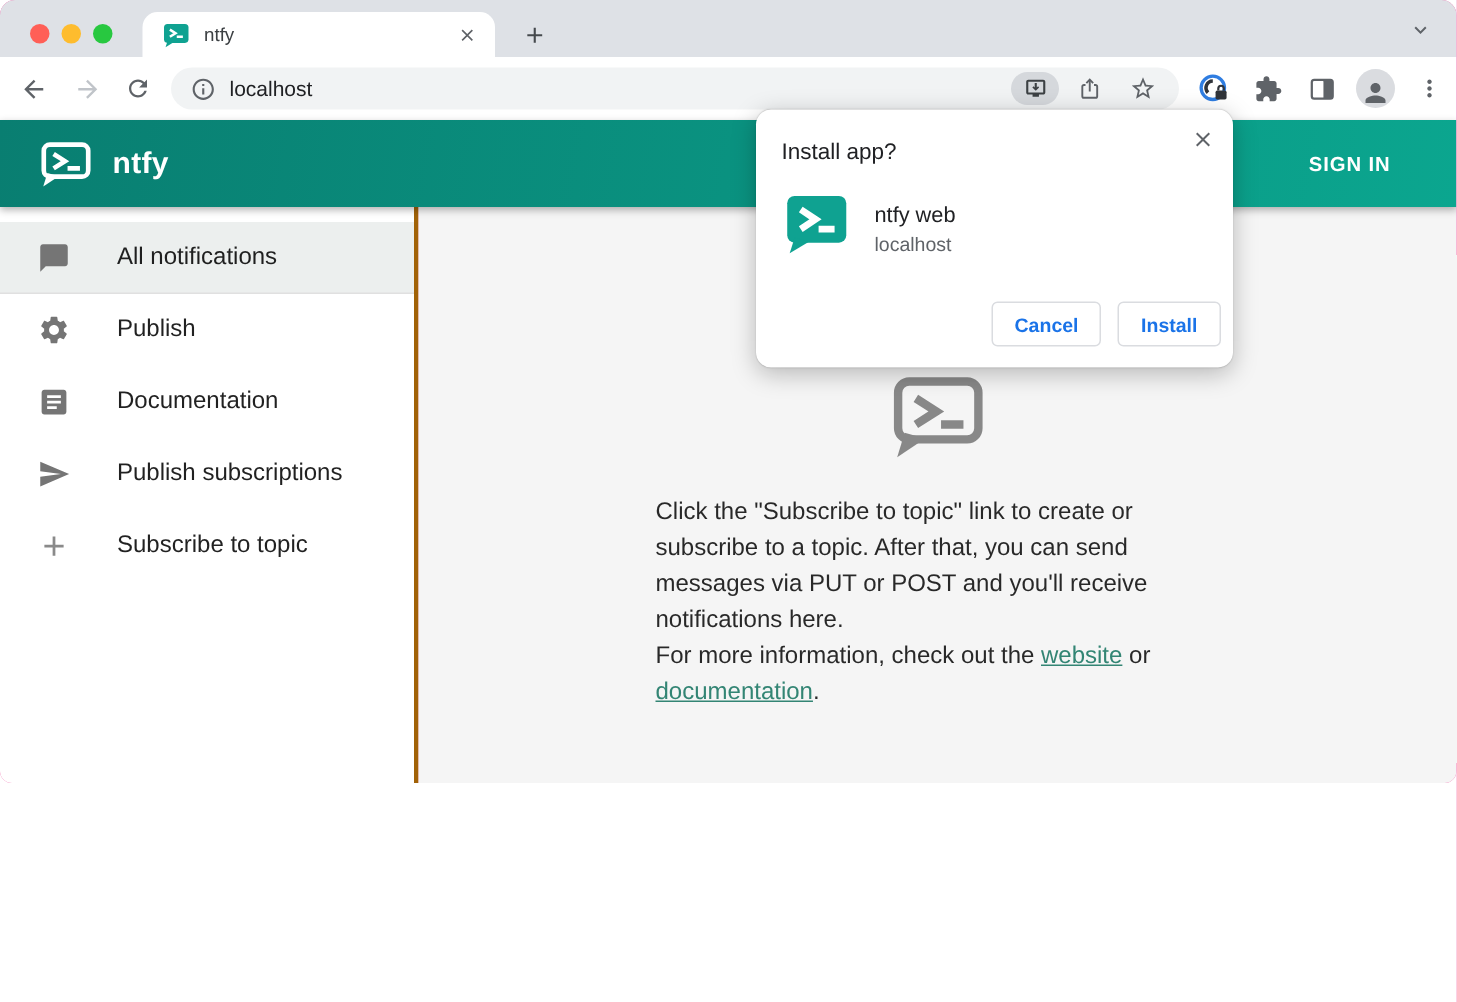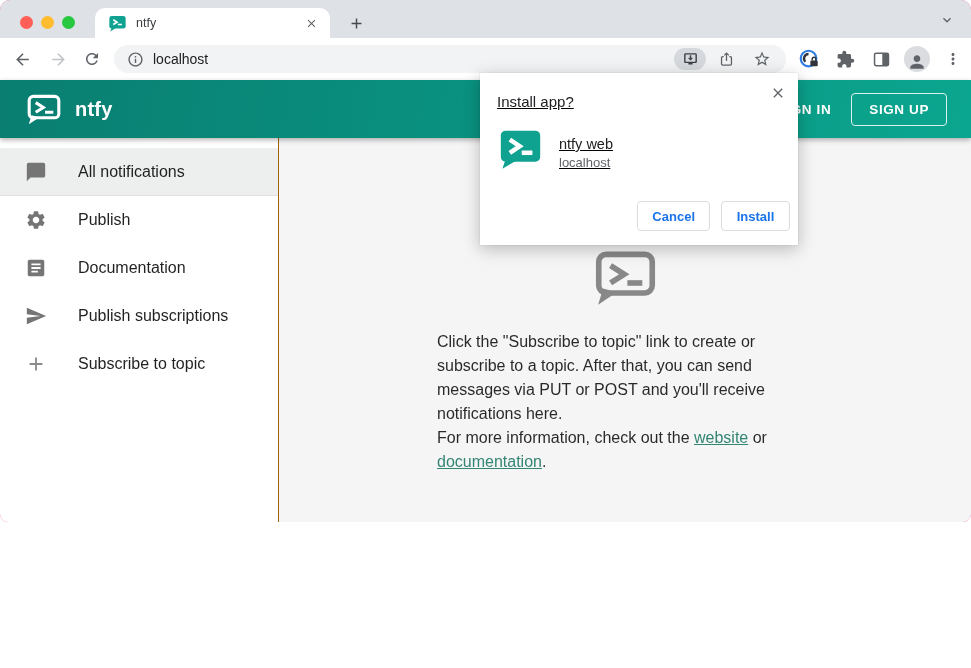--- a/index.html
+++ b/index.html
@@ -34,36 +34,36 @@
 
   
   .app-header { height:58px; flex:none; background:linear-gradient(100deg,#097e71 0%,#0ba68f 100%); display:flex; align-items:center; padding:0 24px 0 26px; box-shadow:0 2px 5px rgba(0,0,0,0.3); position:relative; z-index:5; color:#fff; }
   .app-logo { width:36px; height:31px; color:#fff; flex:none; }
   .app-title { margin-left:13px; font-size:20px; font-weight:bold; letter-spacing:0.2px; flex:1; }
   .signin-btn { font-size:13.5px; font-weight:bold; letter-spacing:0.6px; padding:8px 8px; margin-right:12px; cursor:pointer; }
   .signup-btn { font-size:13.5px; font-weight:bold; letter-spacing:0.6px; border:1px solid rgba(255,255,255,0.85); border-radius:4px; padding:8px 17px; cursor:pointer; background:transparent; color:#fff; }
 
   
   .app-body { flex:1; display:flex; min-height:0; }
-  .sidebar { width:279px; flex:none; background:#fff; border-right:1px solid #a16207; padding-top:10px; }
+  .sidebar { width:279px; flex:none; background:#fff; border-right:3px solid #a16207; padding-top:10px; }
   .side-item { height:48px; display:flex; align-items:center; padding:0 16px 0 25px; cursor:pointer; }
   .side-item.selected { background:#ecefee; border-bottom:1px solid #e0e0e0; }
   .side-icon { width:22px; height:22px; color:#757575; flex:none; }
   .side-icon.plus { color:#8a8a8a; }
   .side-label { margin-left:31px; font-size:16px; color:rgba(0,0,0,0.87); }
   .main { flex:1; background:#f5f5f5; overflow:hidden; }
   .empty-wrap { width:400px; margin:0 auto; padding-top:112px; }
   .empty-logo { width:63px; height:56px; color:#888888; display:block; margin:0 auto; }
   .empty-heading { margin-top:15px; font-size:24px; line-height:33px; color:#555; text-align:center; font-weight:400; }
   .empty-p { width:348px; margin:24px auto 0 12px; font-size:16px; line-height:24px; color:rgba(0,0,0,0.84); }
   .empty-p.second { margin-top:0; }
   .teal-link { color:#338574; text-decoration:underline; cursor:pointer; }
 
   
-  .install-dialog { position:absolute; left:480px; top:73px; width:318px; height:172px; background:#fff; border-radius:0; box-shadow:0 4px 16px rgba(0,0,0,0.25), 0 0 1px rgba(0,0,0,0.2); z-index:20; padding:16px 16px 14px 17px;text-decoration:underline; }
+  .install-dialog { position:absolute; left:504px; top:73px; width:318px; height:172px; background:#fff; border-radius:10px; box-shadow:0 4px 16px rgba(0,0,0,0.25), 0 0 1px rgba(0,0,0,0.2); z-index:20; padding:16px 16px 14px 17px; }
   .dlg-close { position:absolute; top:9px; right:9px; width:22px; height:22px; display:flex; align-items:center; justify-content:center; color:#5f6368; cursor:pointer; }
   .dlg-title { font-size:15px; color:#202124; margin-top:4px; }
   .dlg-app { display:flex; align-items:flex-end; margin-top:19px; margin-left:3px; }
   .dlg-app-icon { width:41px; height:41px; flex:none; }
   .dlg-app-text { margin-left:18px; }
   .dlg-app-name { font-size:14.5px; color:#202124; }
   .dlg-app-origin { font-size:13px; color:#5f6368; margin-top:3px; }
   .dlg-actions { position:absolute; right:8px; bottom:14px; display:flex; gap:11px; }
   .dlg-btn { min-width:69px; height:30px; background:#fff; border:1px solid #dadce0; border-radius:4px; color:#1a73e8; font-size:13px; font-weight:bold; font-family:"Liberation Sans",sans-serif; padding:0 14px; cursor:pointer; }
 
@@ -187,21 +187,20 @@
     <span class="app-logo">
       <svg viewBox="0 0 100 90" width="36" height="31">
         <rect x="7" y="7" width="86" height="62" rx="12" fill="none" stroke="currentColor" stroke-width="9"></rect>
         <path d="M14 62 L36 68 L6 88 Z" fill="currentColor"></path>
         <path d="M26 25 L48 39 L26 53" fill="none" stroke="currentColor" stroke-width="9"></path>
         <line x1="53" y1="53" x2="77" y2="53" stroke="currentColor" stroke-width="9"></line>
       </svg>
     </span>
     <span class="app-title">ntfy</span>
     <span class="signin-btn">SIGN IN</span>
-    <button class="signup-btn">SIGN UP</button>
   </div>
 
   <div class="app-body">
     <div class="sidebar">
       <div class="side-item selected">
         <span class="side-icon">
           <svg viewBox="0 0 24 24" width="22" height="22" fill="currentColor">
               <path d="M20 2H4c-1.1 0-2 .9-2 2v18l4-4h14c1.1 0 2-.9 2-2V4c0-1.1-.9-2-2-2z"></path>
             </svg>
         </span>

